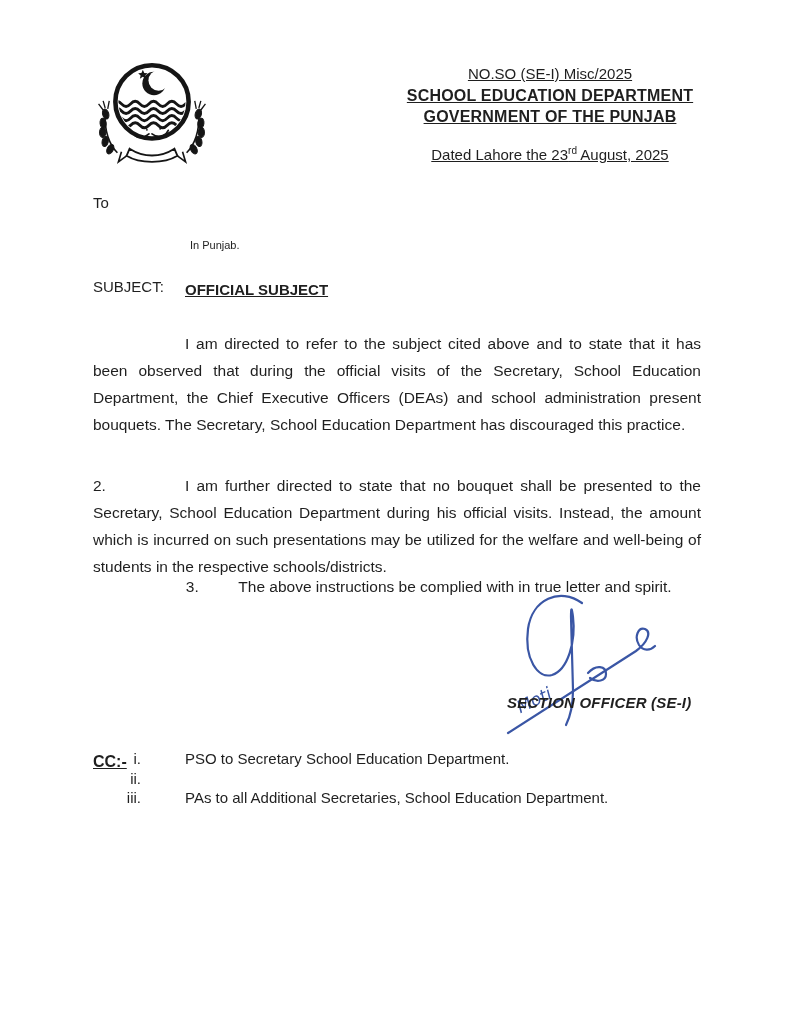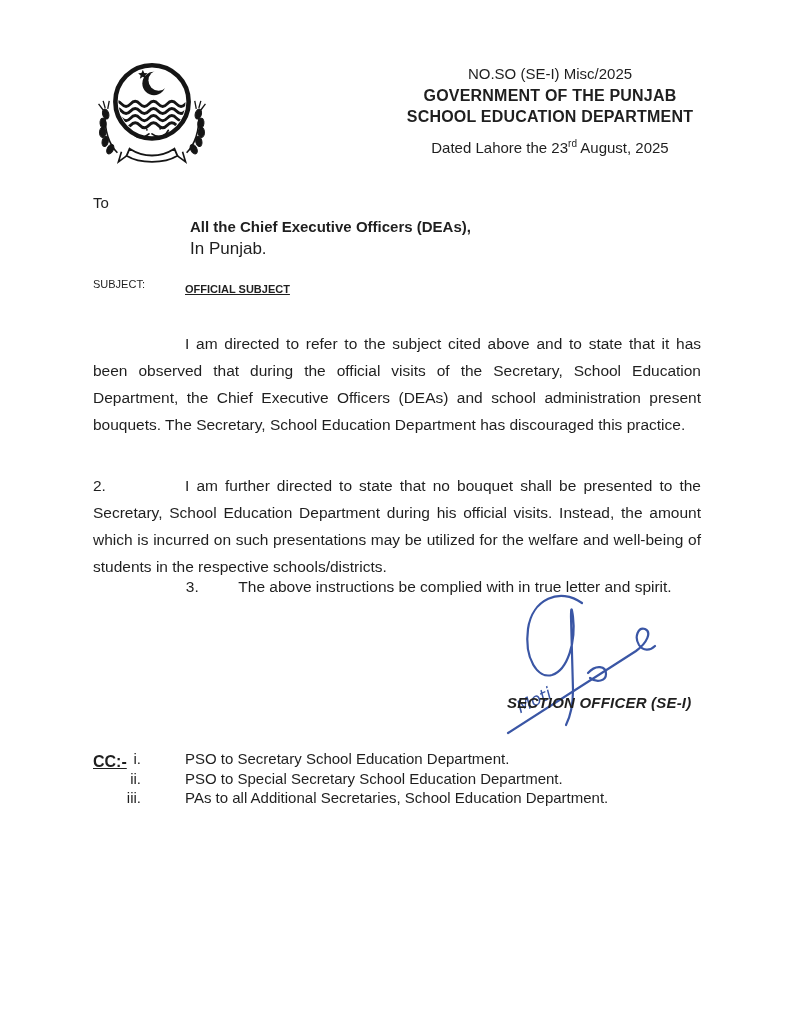--- a/index.html
+++ b/index.html
@@ -12,34 +12,34 @@
     color: #1f1f1f;
     overflow: hidden;
     margin: 0 auto;
   }
   .abs { position: absolute; }
 
   
   .crest { left: 96px; top: 54px; width: 112px; height: 114px; }
   .header-text {
     left: 330px; top: 63px; width: 440px;
-    text-align: center; line-height: 21.5px;
+    text-align: center; line-height: 21.5px; text-decoration: underline;
   }
   .ref-no { font-size: 15px; }
   .gov-line { font-size: 16px; font-weight: bold; letter-spacing: .2px; }
-  .date-line { font-size: 15px; margin-top: 5px; }
+  .date-line { font-size: 15px; margin-top: 12px; }
   .date-line sup { font-size: 10px; }
 
   
   .to-label { left: 93px; top: 194px; font-size: 15px; }
   .recipient { left: 190px; top: 218px; font-size: 15px; font-weight: bold; }
-  .recipient-loc { left: 190px; top: 239px; font-size: 17px; }
+  .recipient-loc { left: 190px; top: 239px; font-size: 11px; }
 
   
-  .subject-row { left: 93px; top: 278px; width: 608px; font-size: 11px; }
+  .subject-row { left: 93px; top: 278px; width: 608px; font-size: 15px; }
   .subject-label { position: absolute; left: 0; top: 0; }
   .subject-text {
     margin-left: 92px; font-weight: bold; text-decoration: underline;
     line-height: 23px;
   }
   .subject-text .l1 { text-align: justify; text-align-last: justify; }
 
   
   .para {
     left: 93px; width: 608px; font-size: 15.5px; line-height: 27px;
@@ -116,27 +116,26 @@
     <g fill="none" stroke="#151515" stroke-width="1.7" stroke-linecap="round">
       <path d="M38,80 q4,3.5 9,1.5 q3,-1.2 5,-3"></path>
       <path d="M55,78.5 q5,4 11,1.5 q4,-2 5,-5"></path>
       <circle cx="50" cy="74.5" r="0.9" fill="#151515" stroke="none"></circle>
       <circle cx="63" cy="73.5" r="0.9" fill="#151515" stroke="none"></circle>
     </g>
   </svg>
 
   <div class="abs header-text">
     <div class="ref-no">NO.SO (SE-I) Misc/2025</div>
+    <div class="gov-line">SCHOOL EDUCATION DEPARTMENT</div>
     <div class="gov-line">GOVERNMENT OF THE PUNJAB</div>
-    <div class="gov-line">SCHOOL EDUCATION DEPARTMENT</div>
     <div class="date-line"><span>Dated Lahore the 23</span><sup>rd</sup><span> August, 2025</span></div>
   </div>
 
   <div class="abs to-label">To</div>
-  <div class="abs recipient">All the Chief Executive Officers (DEAs),</div>
   <div class="abs recipient-loc">In Punjab.</div>
 
   <div class="abs subject-row">
     <span class="subject-label">SUBJECT:</span>
     <div class="subject-text">
       <div class="l2">OFFICIAL SUBJECT</div>
     </div>
   </div>
 
   <p class="abs para para-1">I am directed to refer to the subject cited above and to state that it has been observed that during the official visits of the Secretary, School Education Department, the Chief Executive Officers (DEAs) and school administration present bouquets. The Secretary, School Education Department has discouraged this practice.</p>
@@ -157,21 +156,20 @@
   <div class="abs officer-title">SECTION OFFICER (SE-I)</div>
 
   <div class="abs cc-label">CC:-</div>
   <div class="abs cc-list">
     <div class="cc-row">
       <span class="cc-num">i.</span>
       <span class="cc-text">PSO to Secretary School Education Department.</span>
     </div>
     <div class="cc-row">
       <span class="cc-num">ii.</span>
-      <span class="cc-text">PSO to Special Secretary School Education Department.</span>
     </div>
     <div class="cc-row">
       <span class="cc-num">iii.</span>
       <span class="cc-text">PAs to all Additional Secretaries, School Education Department.</span>
     </div>
   </div>
 
 </div>
 
 </body></html>

